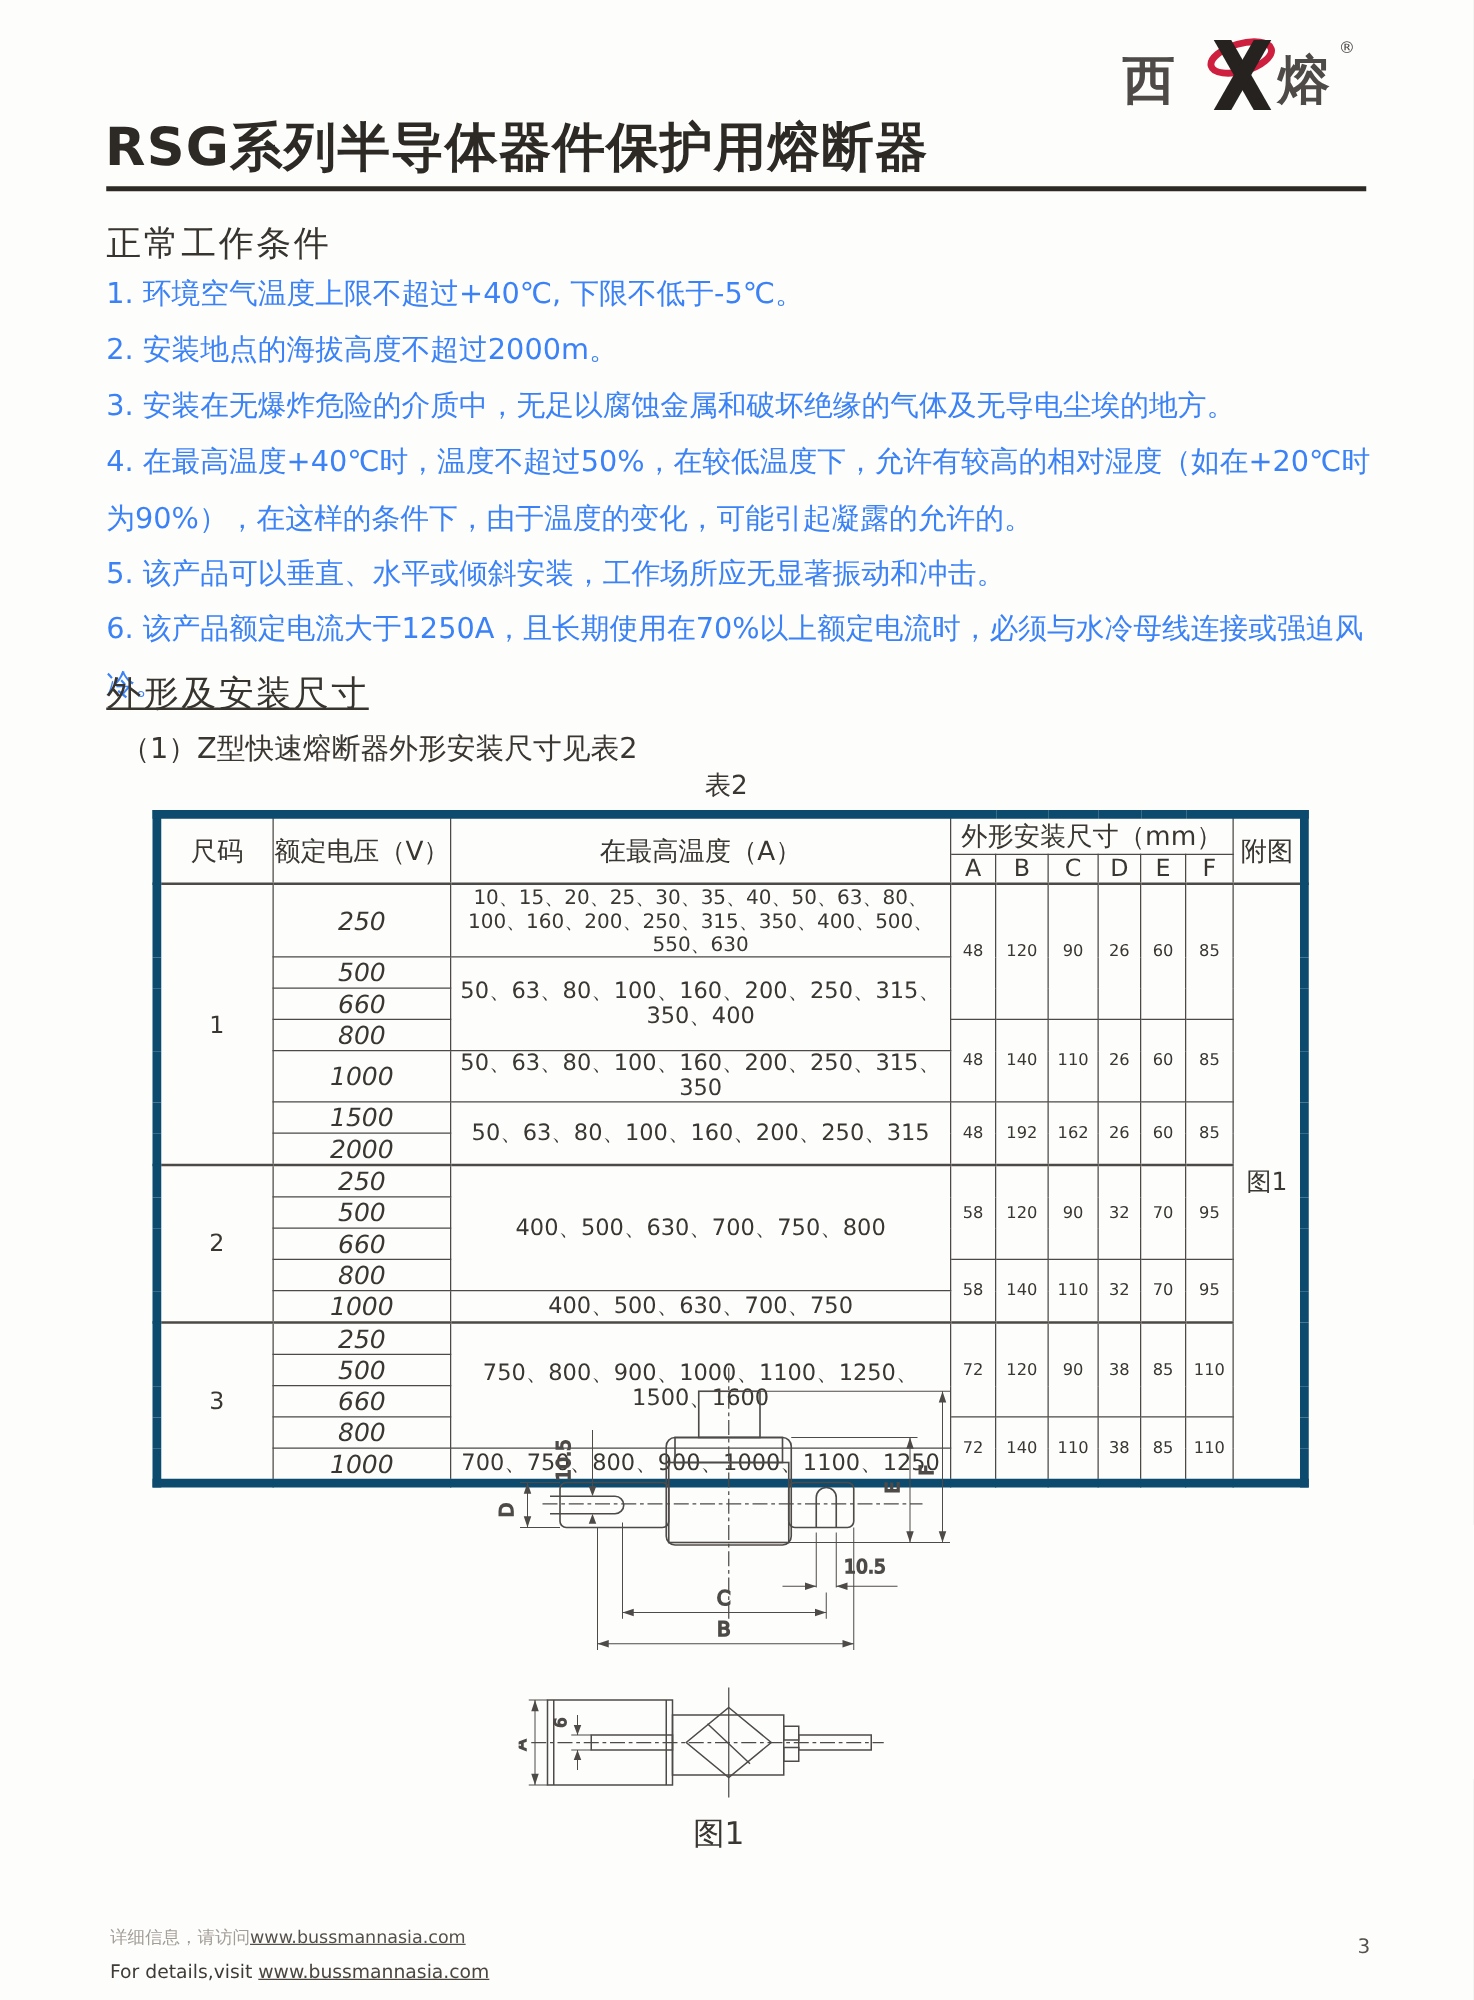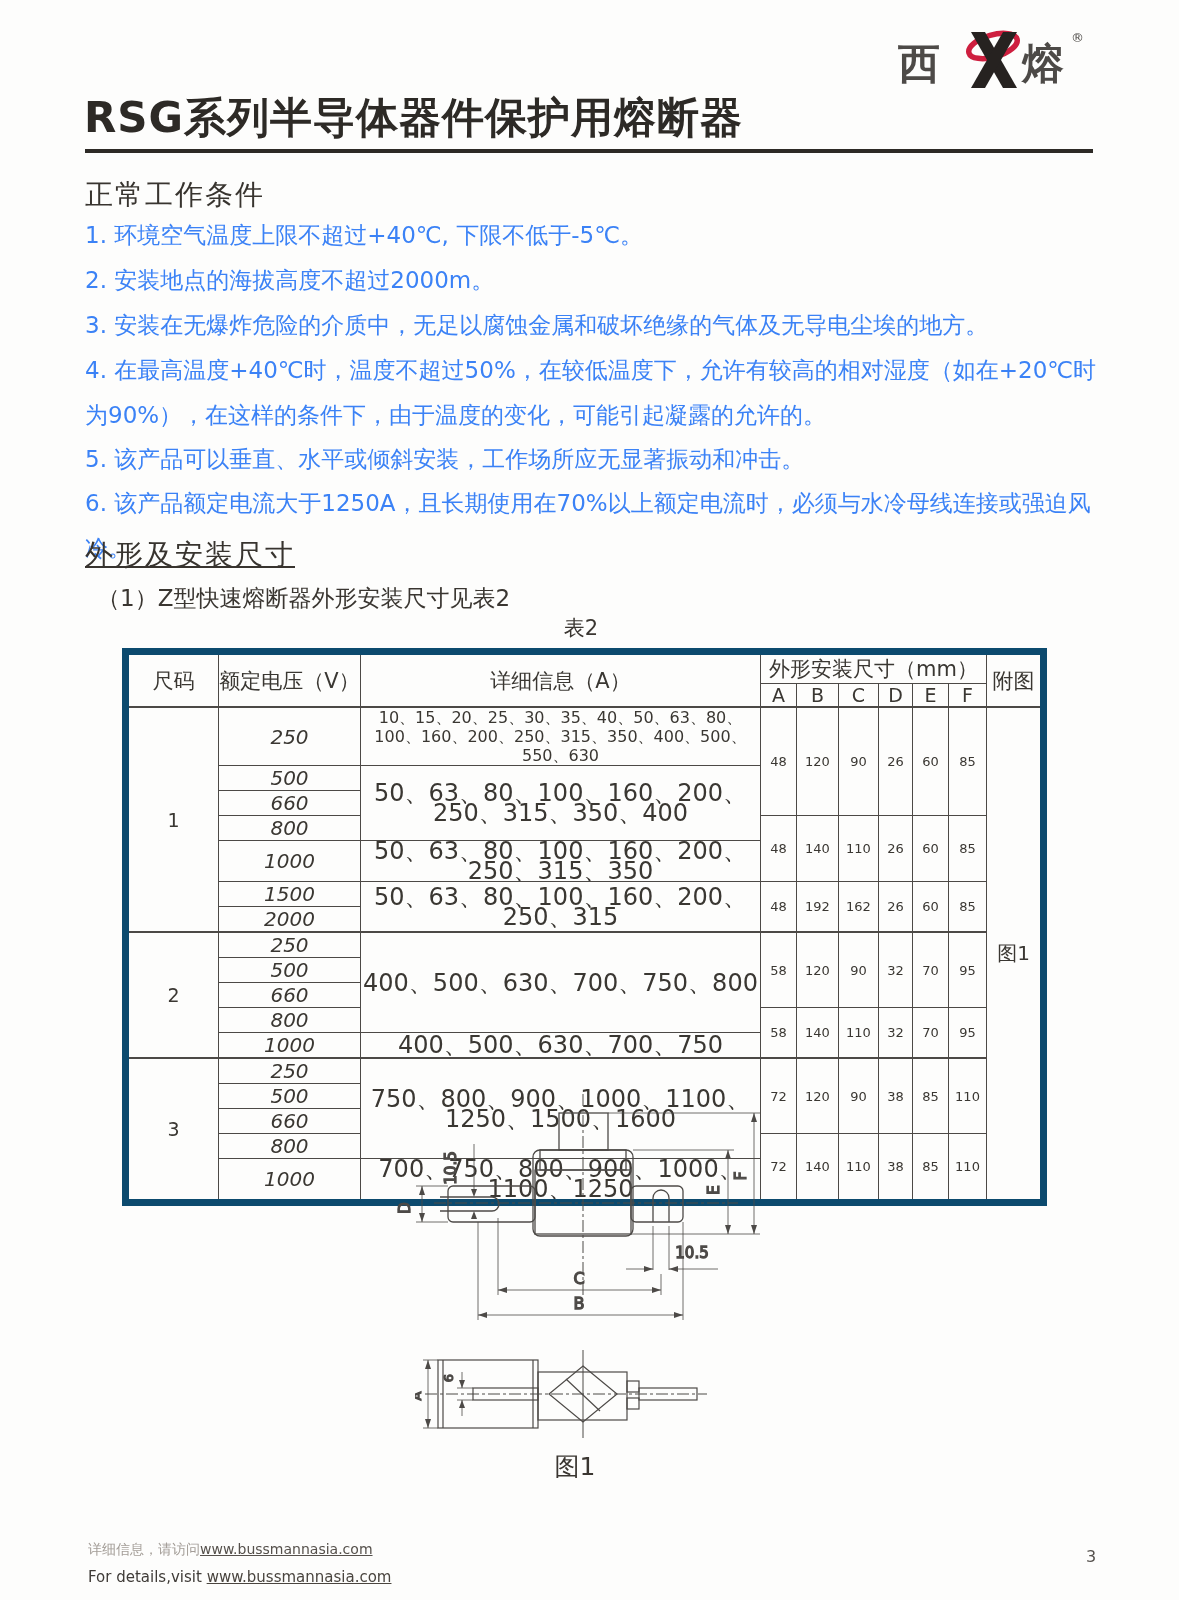--- a/index.html
+++ b/index.html
@@ -26,21 +26,21 @@
     font-size:19px;color:#3a3732;
   }
   table.spec{border:7px solid #0c4a6e;}
   table.spec td,table.spec th{
     border:1px solid #4c4946;text-align:center;vertical-align:middle;
     padding:0;font-weight:normal;overflow:hidden;
   }
   table.spec tr{height:22px;}
   tr.r-tall{height:40px;}
   tr.g-start td{border-top:2px solid #4c4946;}
-  td.c-curr{text-align:left;padding:0 2px 0 4px;font-size:24px;line-height:20px;}
+  td.c-curr{text-align:left;padding:0 2px 0 4px;font-size:18px;line-height:20px;}
   td.c-volt{font-size:20px;font-style:italic;}
   td.c-dim{font-size:13px;}
   th.hd{font-size:21px;}
   td.c-fig{font-size:20px;}
 
   svg text{fill:#4d4a47;font-family:"DejaVu Sans","Liberation Sans",sans-serif;}
   .fig-caption{left:425px;top:1450px;width:300px;text-align:center;font-size:25px;color:#3a3631;}
 
   .footer-en{left:88px;top:1522px;font-size:15px;color:#3f3b37;margin-top:46px;}
   .footer-cn{left:88px;top:1541px;font-size:14px;color:#a39d97;}
@@ -87,21 +87,21 @@
         <col style="width:40px">
       <col style="width:34px">
         <col style="width:36px">
         <col style="width:38px">
       <col style="width:57px">
     </colgroup>
     <tbody>
         <tr>
       <th class="hd" rowspan="2">尺码</th>
       <th class="hd" rowspan="2">额定电压（V）</th>
-      <th class="hd" rowspan="2">详细信息（A）</th>
+      <th class="hd" rowspan="2">在最高温度（A）</th>
       <th class="hd" colspan="6">外形安装尺寸（mm）</th>
       <th class="hd" rowspan="2">附图</th>
     </tr>
     <tr>
       <th>A</th>
       <th>B</th>
       <th>C</th>
       <th>D</th>
       <th>E</th>
       <th>F</th>

